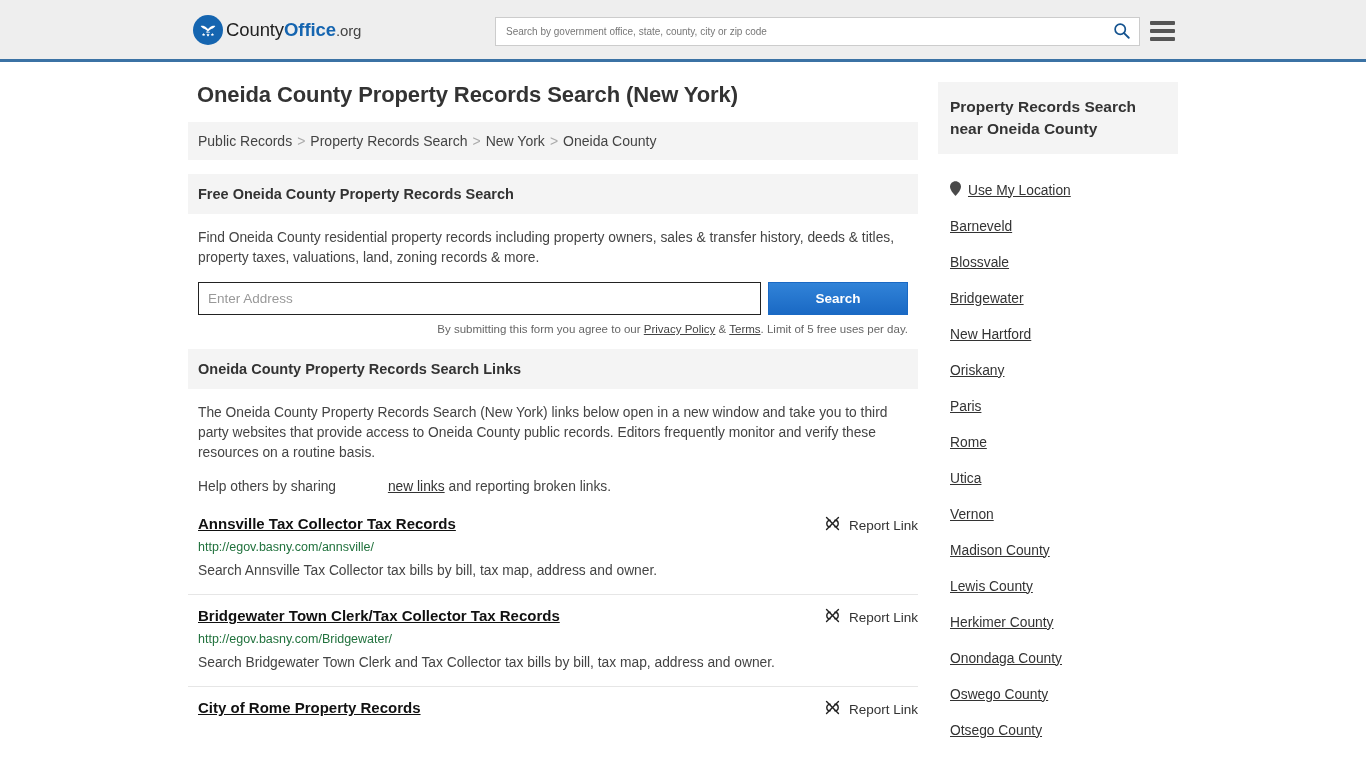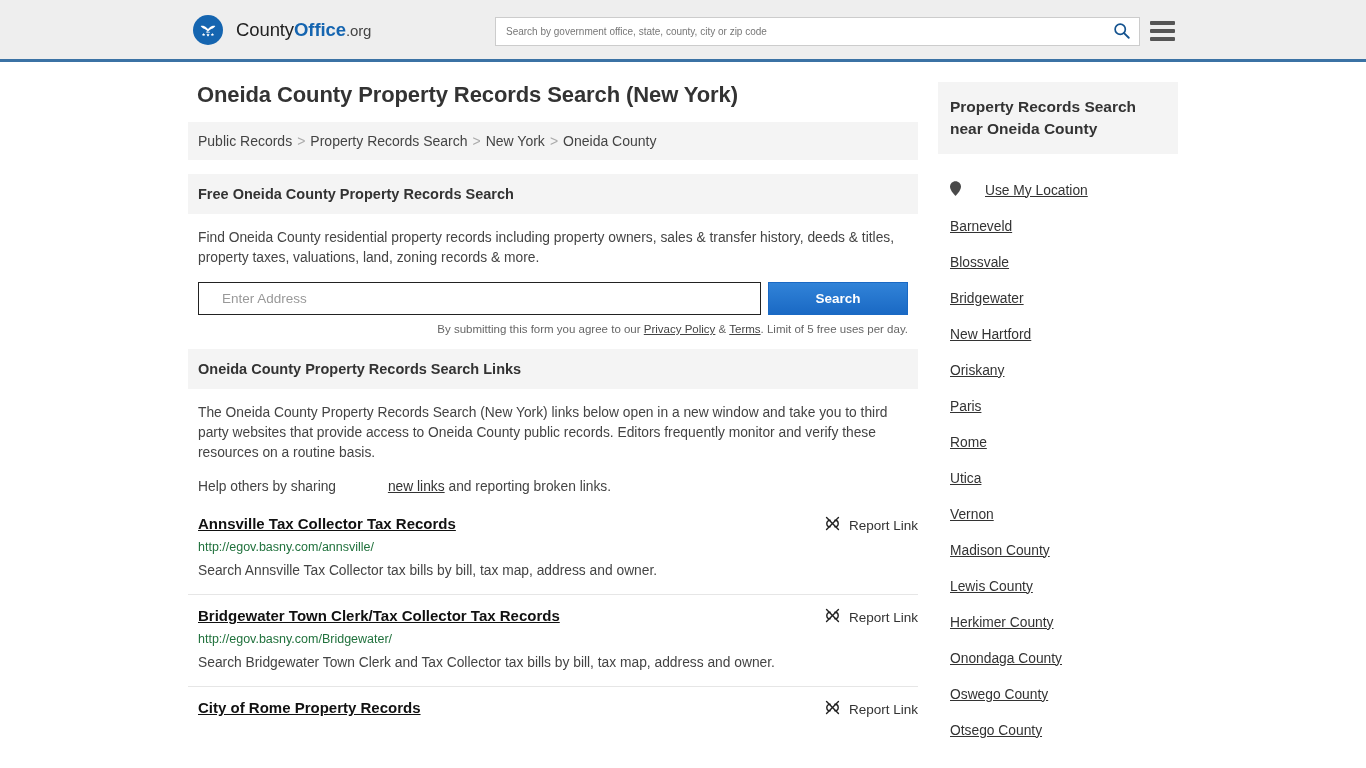--- a/index.html
+++ b/index.html
@@ -20,21 +20,21 @@
     background: #eeeeee;
     border-bottom: 3px solid #3b72a4;
     display: flex;
     align-items: center;
     position: relative;
   }
   .logo-wrap {
     display: flex;
     align-items: center;
     margin-left: 193px;
-    gap: 13px;
+    gap: 3px;
     text-decoration: none;
   }
   .logo-mark {
     width: 30px; height: 30px;
     border-radius: 50%;
     background: #1565b0;
     display: flex; align-items: center; justify-content: center;
     flex: none;
   }
   .logo-text {
@@ -169,21 +169,21 @@
   .addr-form {
     display: flex;
     padding: 0 10px;
     margin-top: 4px;
     gap: 7px;
   }
   .addr-input {
     flex: 1;
     height: 33px;
     border: 1px solid #222222;
-    padding: 0 23px;
+    padding: 0 9px;
     font-size: 13.5px;
     font-family: "Liberation Sans", sans-serif;
     outline: none;
     color: #333;
     background: #fff;
   }
   .addr-input::placeholder { color: #999999; }
   .addr-submit {
     width: 140px;
     height: 33px;
@@ -249,21 +249,21 @@
     padding: 14px 12px;
     font-size: 15.5px;
     font-weight: bold;
     line-height: 22px;
     color: #333333;
   }
   .side-list { padding-top: 18px; }
   .side-item {
     display: flex;
     align-items: center;
-    gap: 24px;
+    gap: 7px;
     padding: 0 0 0 12px;
     height: 36px;
   }
   .side-item a {
     font-size: 13.8px;
     color: #333333;
     text-decoration: underline;
   }
 </style>
 </head>

